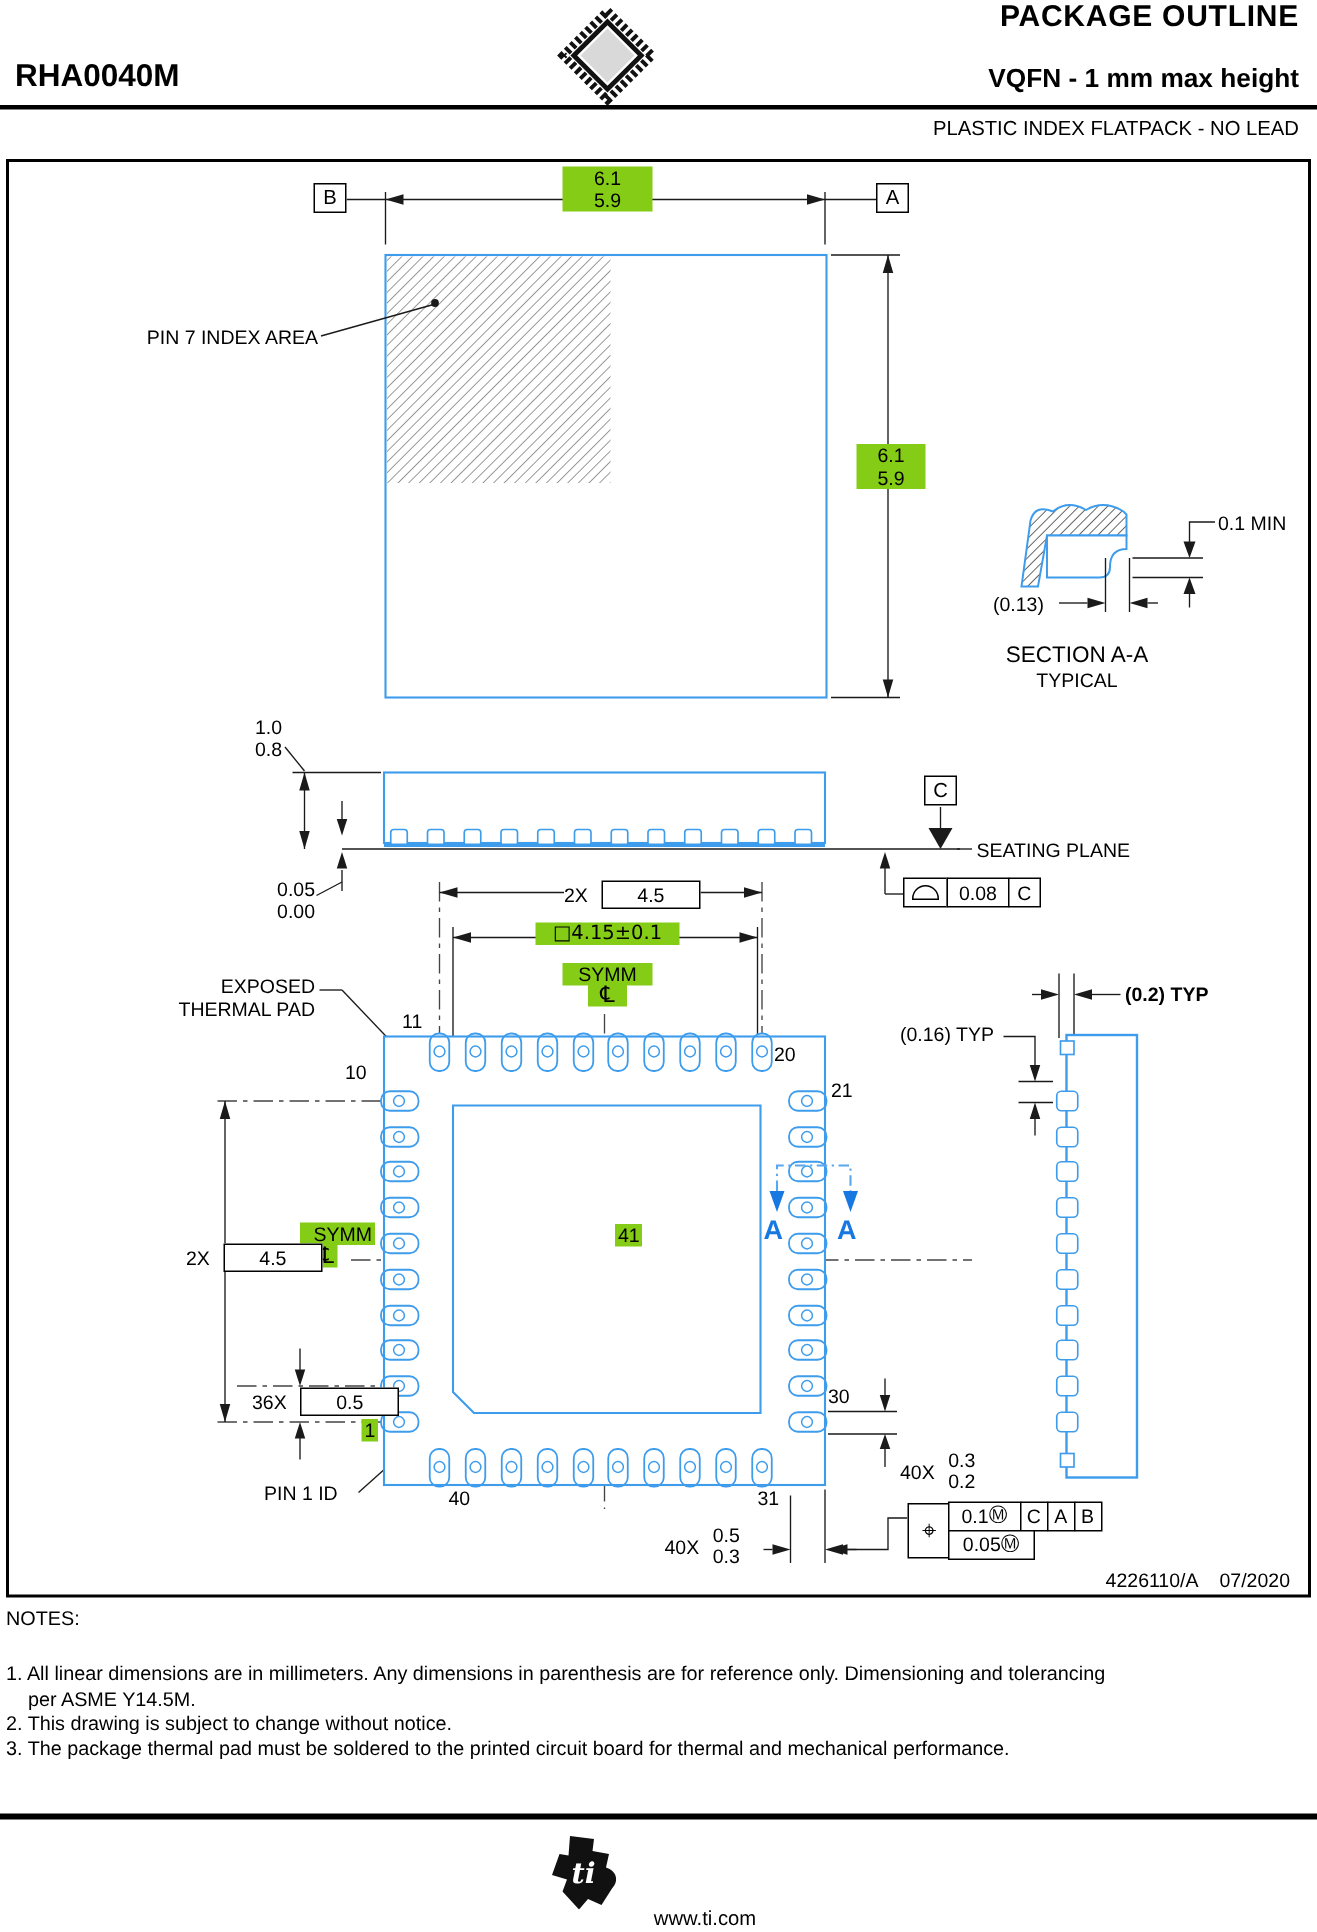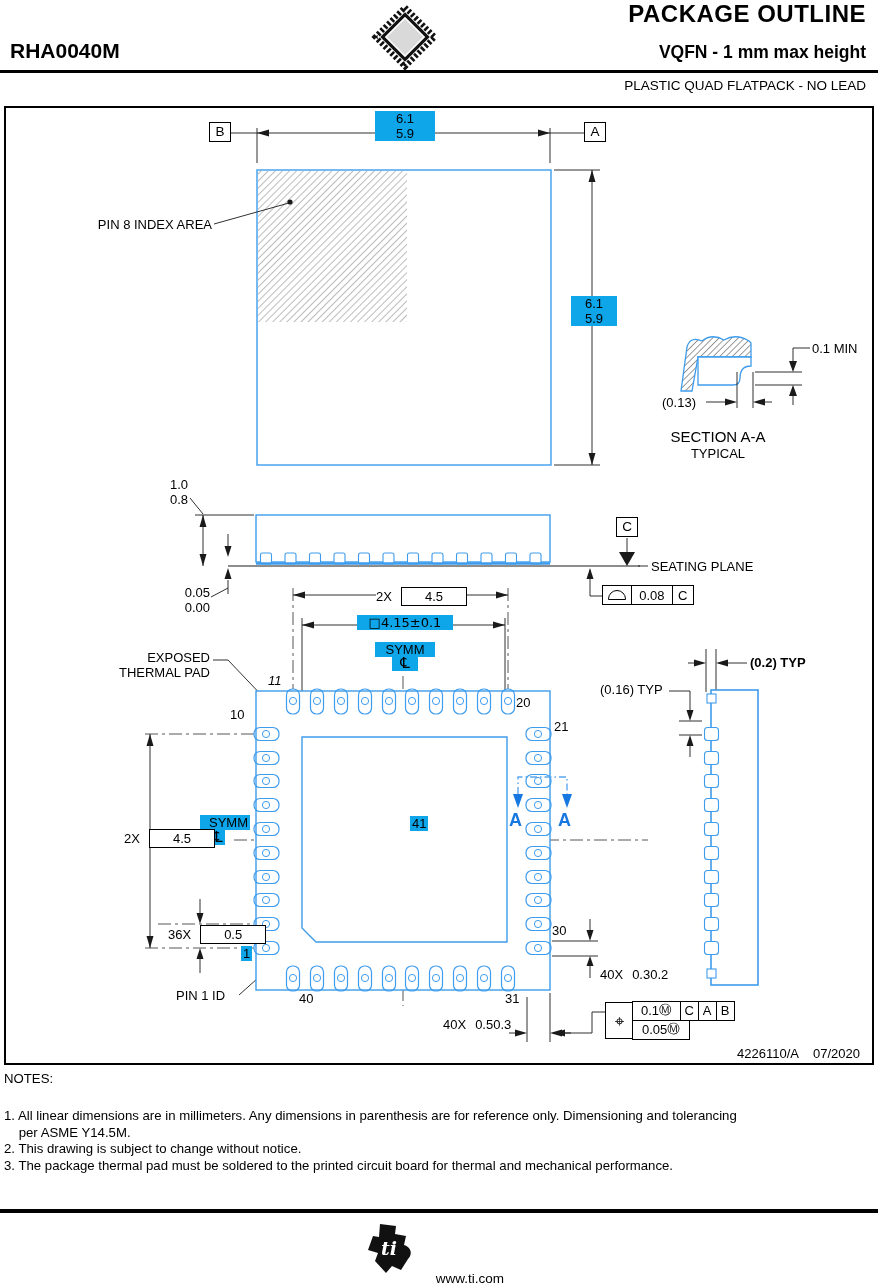--- a/index.html
+++ b/index.html
@@ -2,43 +2,43 @@
 <html><head>
 <meta charset="utf-8">
 <style>
   html,body{margin:0;padding:0;background:#fff;}
   .page{position:relative;width:878px;height:1288px;background:#fff;overflow:hidden;
         font-family:"Liberation Sans",sans-serif;color:#000;}
   .abs{position:absolute;}
   .dim{font-size:13px;line-height:15px;white-space:nowrap;}
   .ctr{text-align:center;}
   .rt{text-align:right;}
-  .bgw{background:#0ea5e9;padding:0 2px;}
+  .bgw{background:#84cc16;padding:0 2px;}
   .sym{font-family:"DejaVu Sans",sans-serif;}
-  .h-title{font-size:24px;font-weight:bold;letter-spacing:.5px;}
+  .h-title{font-size:20px;font-weight:bold;letter-spacing:.5px;}
   .h-part{font-size:21px;font-weight:bold;}
   .h-sub{font-size:17.5px;font-weight:bold;}
   .h-pkg{font-size:13.5px;}
   .rule{background:#000;}
   .frame{border:2px solid #000;}
   .datum{border:1.3px solid #000;width:20px;height:18px;line-height:18px;
          text-align:center;font-size:13.5px;background:#fff;}
   .boxval{border:1.2px solid #000;background:#fff;font-size:13px;height:17px;
           line-height:17px;padding:0 23px;text-align:center;display:inline-block;}
   .aa{font-size:18px;font-weight:bold;color:#1778E2;}
   .fcf{display:flex;font-size:13px;background:#fff;}
   .fcf-cell{border:1.1px solid #000;display:flex;align-items:center;justify-content:center;
             height:18px;background:#fff;}
   .fcf-rows .fcf-cell{margin-top:-1.1px;}
   .fcf-rows{display:flex;flex-direction:column;}
   .fcf-row{display:flex;}
   .fcf-row .fcf-cell{margin-left:-1.1px;}
   .halfmoon{width:16px;height:8px;border:1.2px solid #000;border-bottom-width:1.6px;
             border-radius:9px 9px 0 0;}
-  .stack{display:inline-flex;flex-direction:row;line-height:14px;font-size:13px;}
+  .stack{display:inline-flex;flex-direction:column;line-height:14px;font-size:13px;}
   .qtyrow{display:flex;align-items:center;gap:9px;font-size:13px;background:#fff;}
   .notes{font-size:13.2px;line-height:16.5px;white-space:pre-wrap;}
   .brand{font-family:"Liberation Serif",serif;font-weight:bold;font-variant:small-caps;
          font-size:26px;line-height:19px;letter-spacing:.5px;}
   svg{display:block;}
 </style>
 </head>
 <body>
 
 <div class="page">
@@ -49,21 +49,21 @@
       <g transform="translate(37,33) rotate(45)">
         <rect x="-21" y="-21" width="42" height="42" fill="none" stroke="#111" stroke-width="5.5" stroke-dasharray="2.6 2.2"></rect>
         <rect x="-17.5" y="-17.5" width="35" height="35" fill="#111"></rect>
         <rect x="-13.5" y="-13.5" width="27" height="27" fill="#d9d9d9" stroke="#fff" stroke-width="1.6"></rect>
       </g>
     </svg>
   </div>
   <div class="abs h-part" style="left:10px;top:39px;">RHA0040M</div>
   <div class="abs h-sub" style="right:12px;top:42px;">VQFN - 1 mm max height</div>
   <div class="abs rule" style="left:0;top:70px;width:878px;height:3px;"></div>
-  <div class="abs h-pkg" style="right:12px;top:78px;">PLASTIC QUAD FLATPACK - NO LEAD</div>
+  <div class="abs h-pkg" style="right:12px;top:78px;">PLASTIC INDEX FLATPACK - NO LEAD</div>
 
   <div class="abs frame" style="left:4px;top:106px;width:866px;height:955px;"></div>
 
   <svg class="abs" style="left:0;top:0;" width="878" height="1288" viewBox="0 0 878 1288">
     <defs>
       <pattern id="hp" width="5" height="5" patternUnits="userSpaceOnUse" patternTransform="rotate(45)">
         <line x1="0" y1="0" x2="0" y2="5" stroke="#777" stroke-width="1"></line>
       </pattern>
       <pattern id="hp2" width="4.5" height="4.5" patternUnits="userSpaceOnUse" patternTransform="rotate(45)">
         <line x1="0" y1="0" x2="0" y2="4.5" stroke="#333" stroke-width="1"></line>
@@ -341,21 +341,21 @@
   <div class="abs datum" style="left:616px;top:517px;">C</div>
 
   <div class="abs dim ctr bgw" style="left:375px;top:111px;width:56px;">
     <div>6.1</div>
       <div>5.9</div>
   </div>
   <div class="abs dim ctr bgw" style="left:571px;top:296px;width:42px;">
     <div>6.1</div>
       <div>5.9</div>
   </div>
-  <div class="abs dim rt" style="left:90px;top:217px;width:122px;">PIN 8 INDEX AREA</div>
+  <div class="abs dim rt" style="left:90px;top:217px;width:122px;">PIN 7 INDEX AREA</div>
 
   <div class="abs dim" style="left:812px;top:341px;">0.1 MIN</div>
   <div class="abs dim" style="left:662px;top:395px;">(0.13)</div>
   <div class="abs ctr" style="left:648px;top:428px;width:140px;font-size:15px;">SECTION A-A</div>
   <div class="abs ctr" style="left:648px;top:446px;width:140px;font-size:13px;">TYPICAL</div>
 
   <div class="abs dim rt" style="left:155px;top:477px;width:33px;">
     <div>1.0</div>
       <div>0.8</div>
   </div>
@@ -378,21 +378,21 @@
   </div>
   <div class="abs dim ctr bgw sym" style="left:357px;top:615px;width:92px;">□4.15±0.1</div>
   <div class="abs dim ctr bgw" style="left:375px;top:642px;width:56px;">SYMM</div>
   <div class="abs dim ctr bgw sym" style="left:392px;top:656px;width:22px;font-size:15px;">℄</div>
 
   <div class="abs dim rt" style="left:110px;top:650px;width:100px;">
     <div>EXPOSED</div>
     <div>THERMAL PAD</div>
   </div>
 
-  <div class="abs dim" style="left:268px;top:673px;font-style:italic;">11</div>
+  <div class="abs dim" style="left:268px;top:673px;">11</div>
   <div class="abs dim" style="left:516px;top:695px;">20</div>
   <div class="abs dim" style="left:230px;top:707px;">10</div>
   <div class="abs dim" style="left:554px;top:719px;">21</div>
   <div class="abs dim bgw" style="left:410px;top:816px;">41</div>
   <div class="abs dim bgw" style="left:241px;top:946px;">1</div>
   <div class="abs dim" style="left:552px;top:923px;">30</div>
   <div class="abs dim" style="left:299px;top:991px;">40</div>
   <div class="abs dim" style="left:505px;top:991px;">31</div>
 
   <div class="abs dim rt bgw" style="left:200px;top:815px;width:46px;">SYMM</div>

